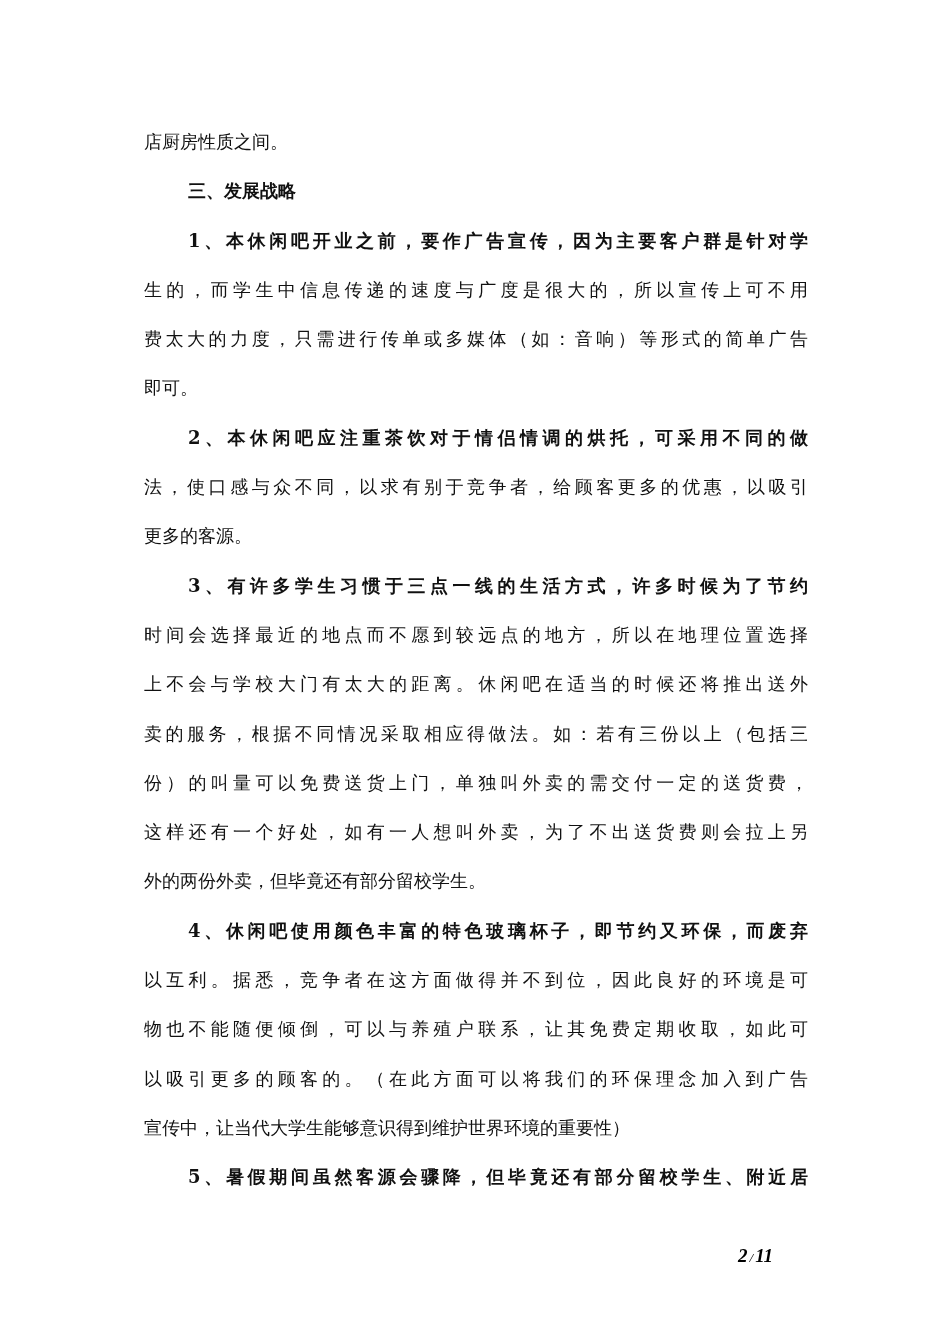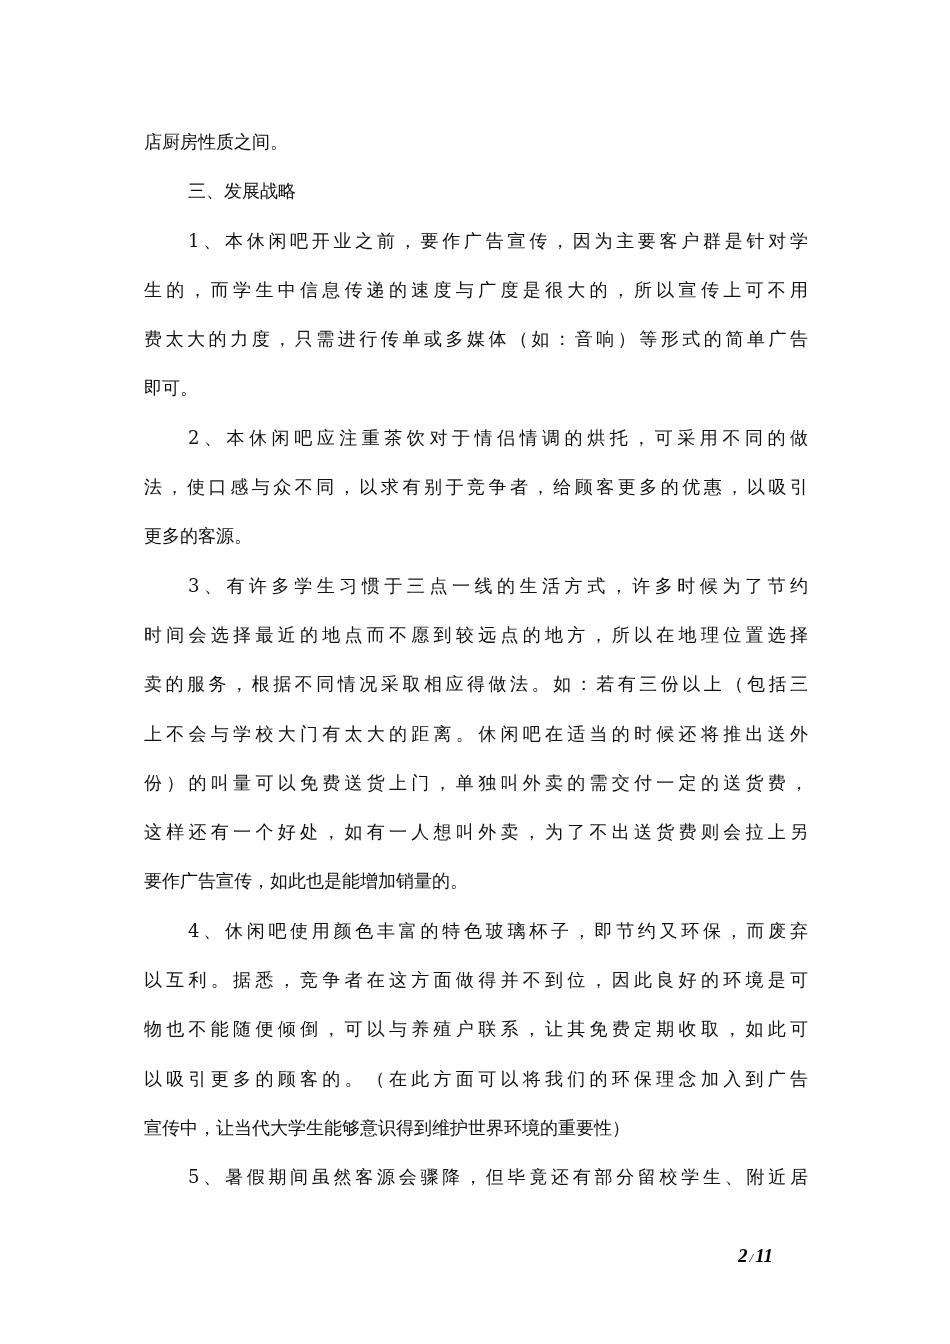--- a/index.html
+++ b/index.html
@@ -36,20 +36,21 @@
       white-space: nowrap;
       text-align: justify;
       text-align-last: justify;
       letter-spacing: 0px;
     }
     .line.last {
       text-align-last: left;
     }
     .line.indent {
       padding-left: 44px;
+      font-weight: bold;
     }
     .page-number {
       position: absolute;
       left: 738px;
       top: 1245px;
       font-family: "Liberation Serif", "DejaVu Serif", serif;
       font-weight: bold;
       font-size: 19px;
       color: #000000;
       white-space: nowrap;
@@ -79,25 +80,25 @@
         <div class="line last">即可。</div>
       </div>
       <div>
         <div class="line indent">2、本休闲吧应注重茶饮对于情侣情调的烘托，可采用不同的做</div>
         <div class="line">法，使口感与众不同，以求有别于竞争者，给顾客更多的优惠，以吸引</div>
         <div class="line last">更多的客源。</div>
       </div>
       <div>
         <div class="line indent">3、有许多学生习惯于三点一线的生活方式，许多时候为了节约</div>
         <div class="line">时间会选择最近的地点而不愿到较远点的地方，所以在地理位置选择</div>
+        <div class="line">上不会与学校大门有太大的距离。休闲吧在适当的时候还将推出送外</div>
         <div class="line">卖的服务，根据不同情况采取相应得做法。如：若有三份以上（包括三</div>
-        <div class="line">上不会与学校大门有太大的距离。休闲吧在适当的时候还将推出送外</div>
         <div class="line">份）的叫量可以免费送货上门，单独叫外卖的需交付一定的送货费，</div>
         <div class="line">这样还有一个好处，如有一人想叫外卖，为了不出送货费则会拉上另</div>
-        <div class="line last">要作广告宣传，如此也是能增加销量的。</div>
+        <div class="line last">外的两份外卖，但毕竟还有部分留校学生。</div>
       </div>
       <div>
         <div class="line indent">4、休闲吧使用颜色丰富的特色玻璃杯子，即节约又环保，而废弃</div>
         <div class="line">以互利。据悉，竞争者在这方面做得并不到位，因此良好的环境是可</div>
         <div class="line">物也不能随便倾倒，可以与养殖户联系，让其免费定期收取，如此可</div>
         <div class="line">以吸引更多的顾客的。（在此方面可以将我们的环保理念加入到广告</div>
         <div class="line last">宣传中，让当代大学生能够意识得到维护世界环境的重要性）</div>
       </div>
       <div>
         <div class="line indent">5、暑假期间虽然客源会骤降，但毕竟还有部分留校学生、附近居</div>

